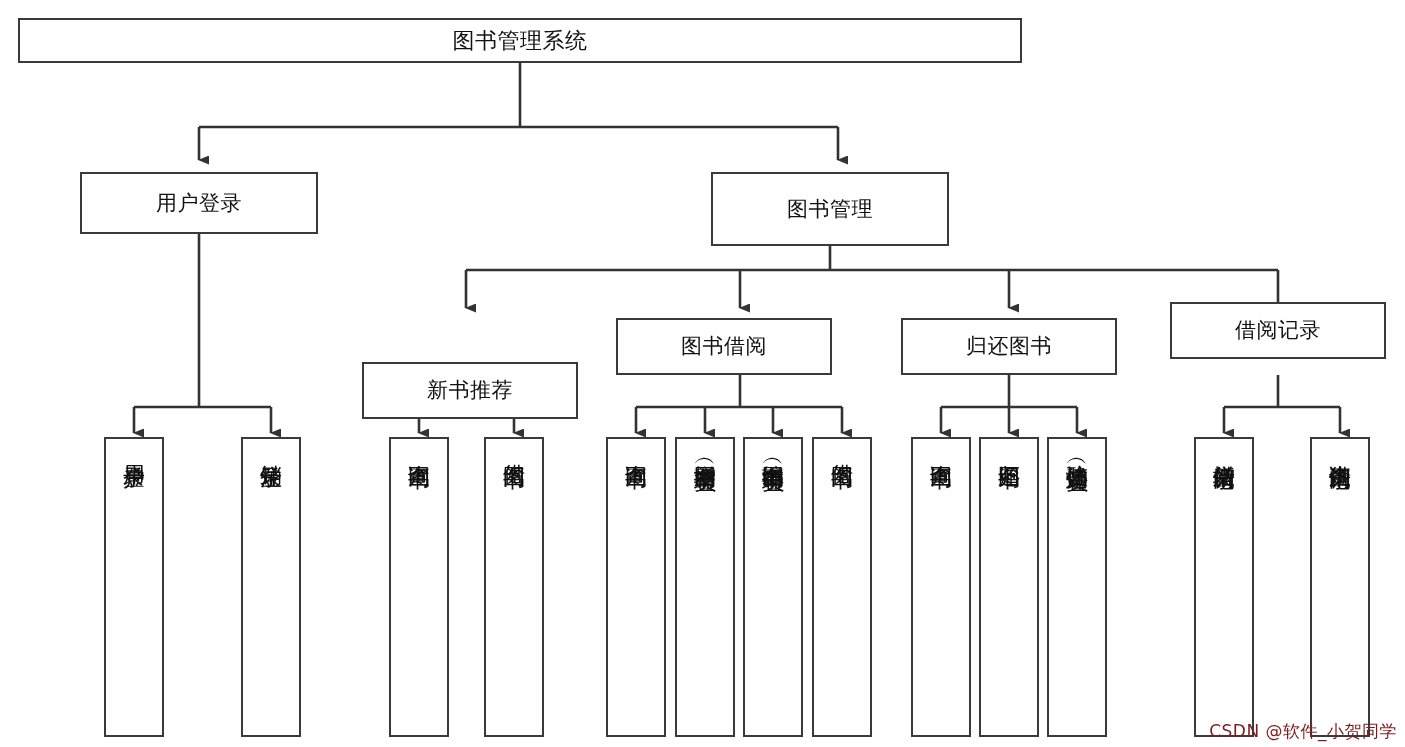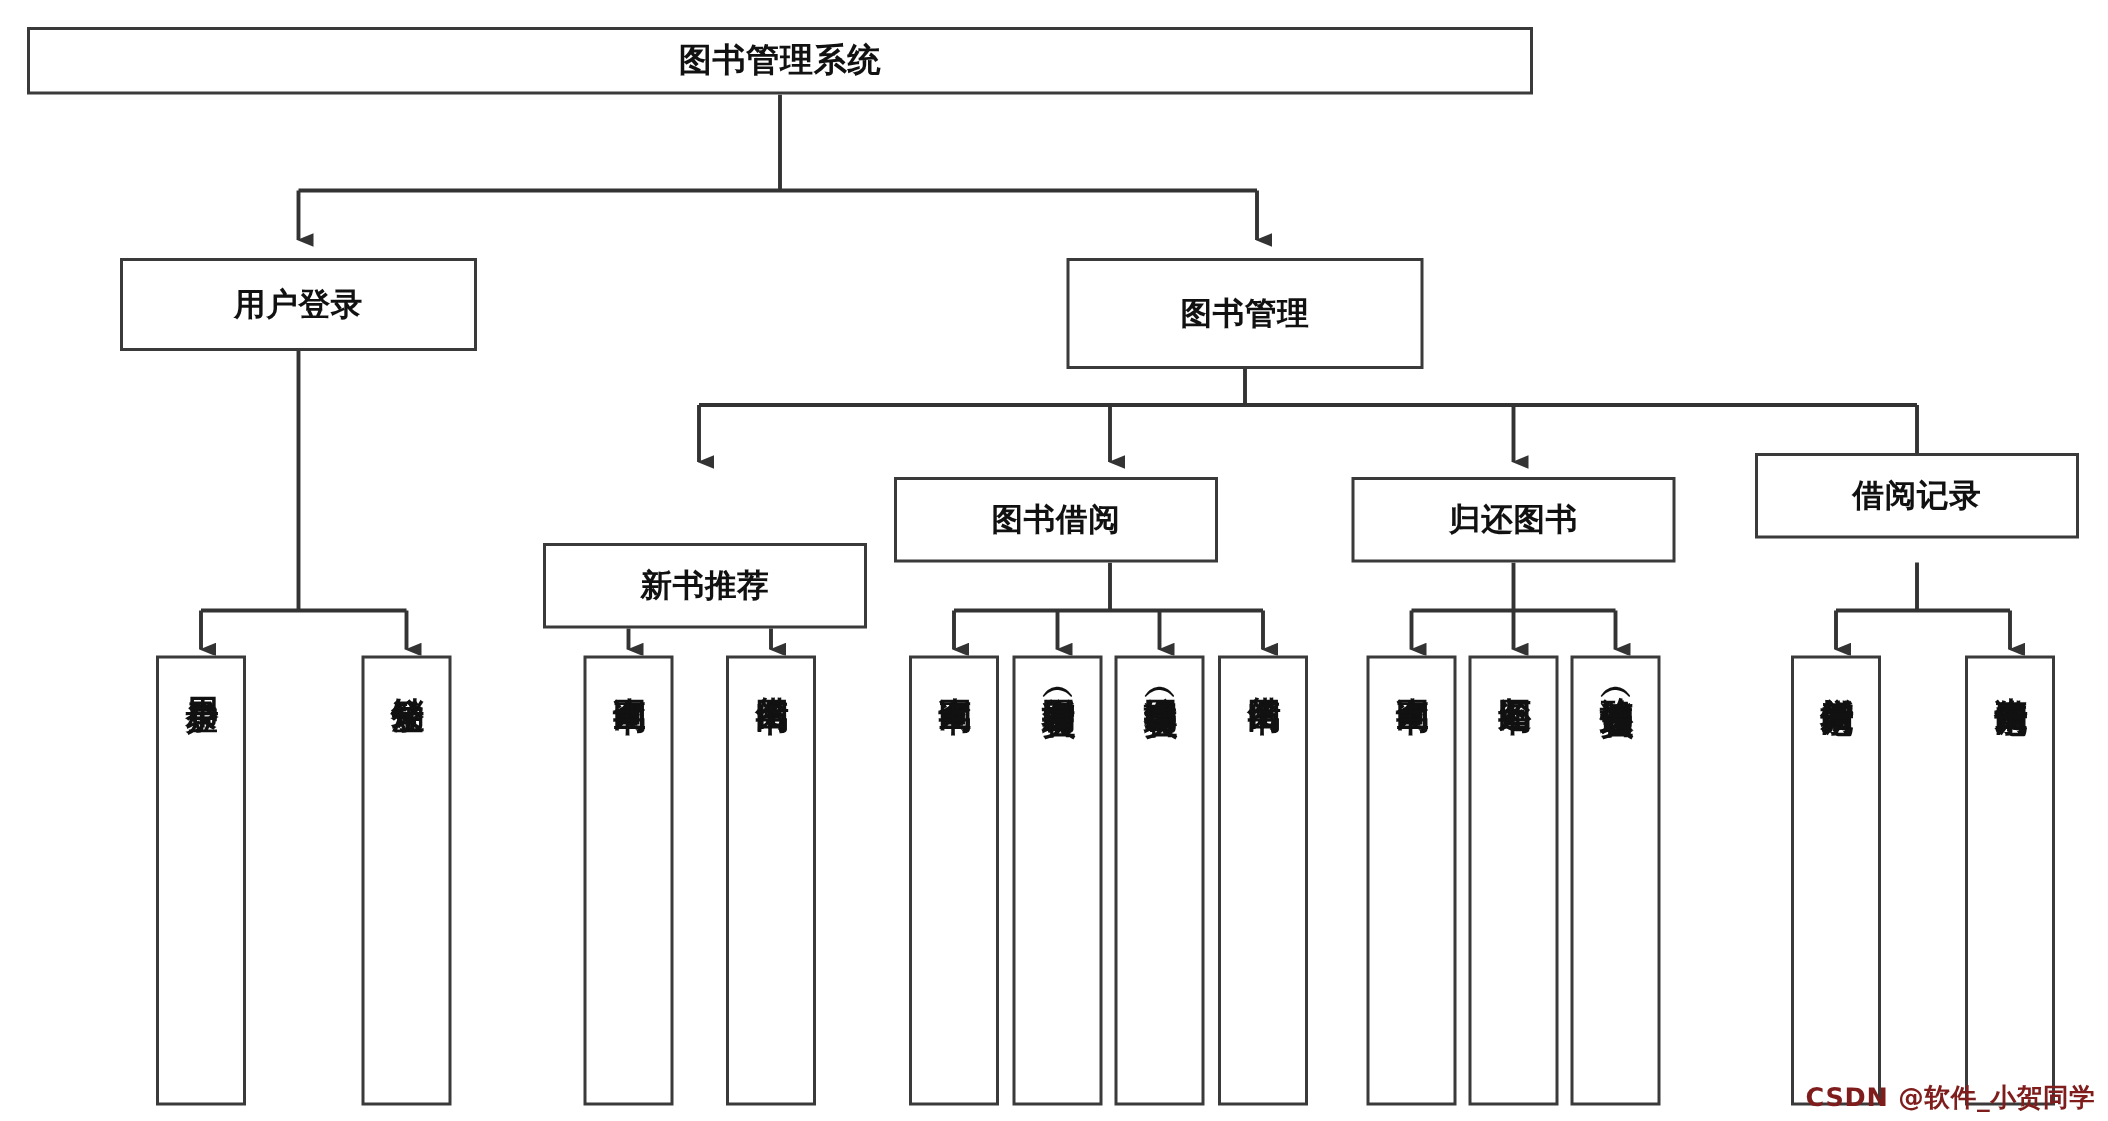--- a/index.html
+++ b/index.html
@@ -12,21 +12,20 @@
     width: 1405px;
     height: 747px;
     font-family: "DejaVu Sans", "Liberation Sans", sans-serif;
     color: #111111;
     overflow: hidden;
   }
   #diagram {
     position: relative;
     width: 1405px;
     height: 747px;
-    font-weight: bold;
   }
   svg.connectors {
     position: absolute;
     left: 0;
     top: 0;
     width: 1405px;
     height: 747px;
     pointer-events: none;
   }
   .node {
@@ -136,21 +135,21 @@
   </div>
 
   <div class="node" style="left:711px; top:172px; width:238px; height:74px;">
     <span class="node-label">图书管理</span>
   </div>
 
   <div class="node" style="left:362px; top:318px; width:216px; height:57px;margin-top:44px;">
     <span class="node-label">新书推荐</span>
   </div>
 
-  <div class="node" style="left:596px; top:318px; width:216px; height:57px;">
+  <div class="node" style="left:616px; top:318px; width:216px; height:57px;">
     <span class="node-label">图书借阅</span>
   </div>
 
   <div class="node" style="left:901px; top:318px; width:216px; height:57px;">
     <span class="node-label">归还图书</span>
   </div>
 
   <div class="node" style="left:1170px; top:302px; width:216px; height:57px;">
     <span class="node-label">借阅记录</span>
   </div>

